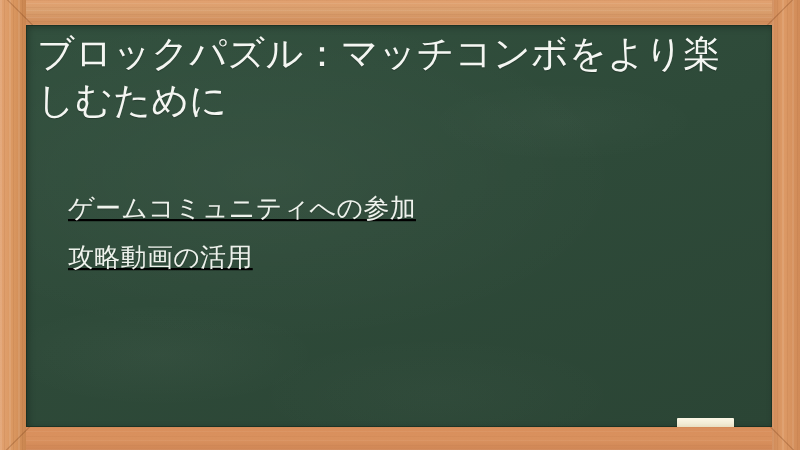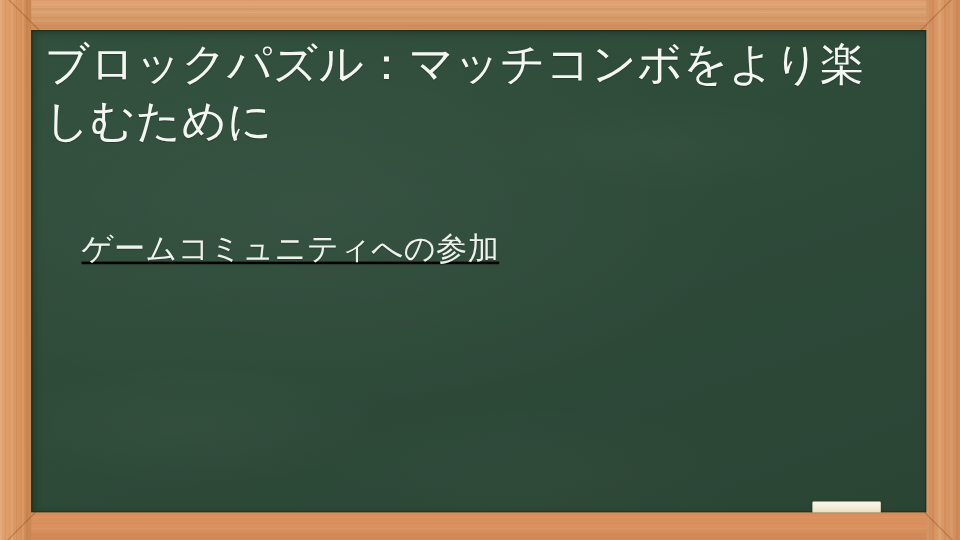--- a/index.html
+++ b/index.html
@@ -229,18 +229,19 @@
   <div class="miter miter-bl"></div>
   <div class="miter miter-br"></div>
 
   <div class="board">
     <div class="board-dust"></div>
 
     <h1 class="title">ブロックパズル：マッチコンボをより楽しむために</h1>
 
     <ul class="bullet-list">
       <li>ゲームコミュニティへの参加</li>
+      <li>攻略動画の活用</li>
     </ul>
 
     <div class="chalk-stick"></div>
   </div>
 
 </div>
 
 </body></html>

